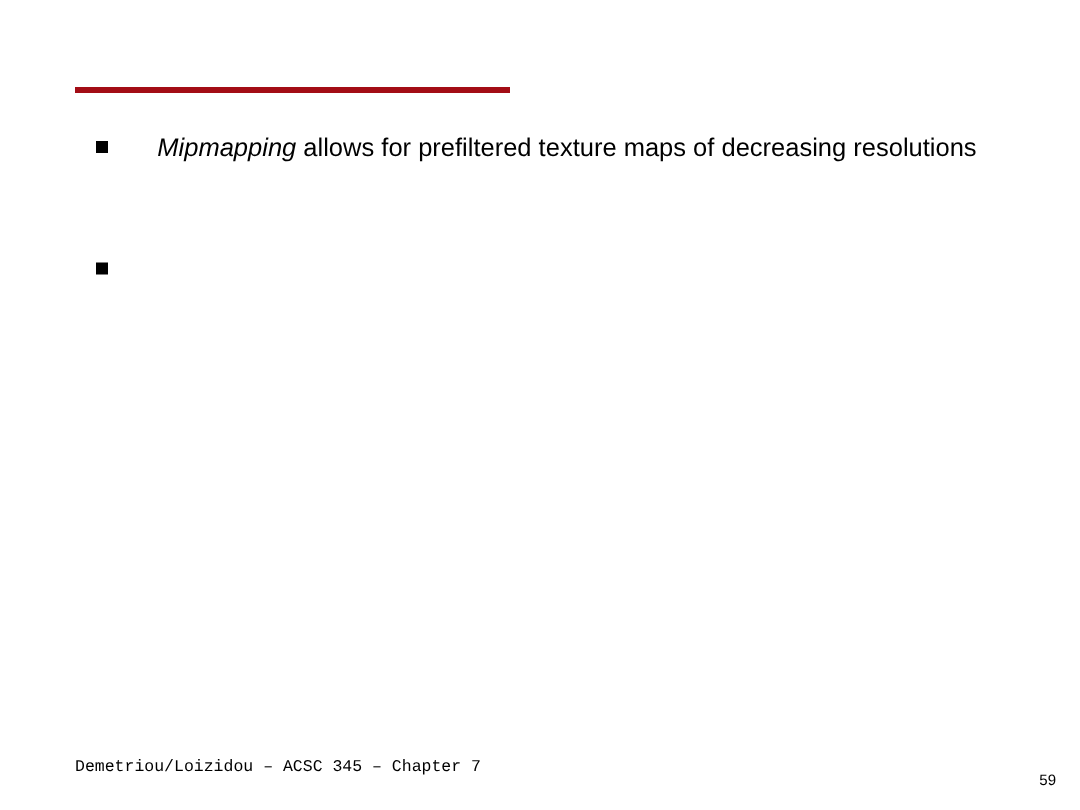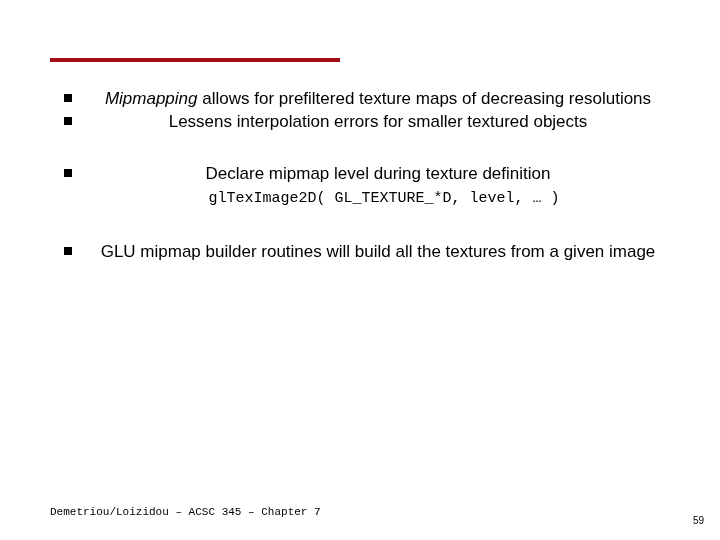--- a/index.html
+++ b/index.html
@@ -77,37 +77,27 @@
 </head>
 <body>
 
 <div class="slide">
   <div class="rule"></div>
 
   <ul class="outer">
     <li>
       <span class="italic">Mipmapping</span><span> allows for prefiltered texture maps of decreasing resolutions</span>
     </li>
-    <li>
-      <span>Lessens interpolation errors for smaller textured objects</span>
-    </li>
   </ul>
+
+  <div class="group-gap"></div>
+
 
   <div class="group-gap"></div>
 
   <ul class="outer">
     <li>
-      <span>Declare mipmap level during texture definition</span>
-      <div class="code">glTexImage2D( GL_TEXTURE_*D, level, … )</div>
-    </li>
-  </ul>
-
-  <div class="group-gap"></div>
-
-  <ul class="outer">
-    <li>
-      <span>GLU mipmap builder routines will build all the textures from a given image</span>
     </li>
   </ul>
 </div>
 
 <div class="footer-left">Demetriou/Loizidou – ACSC 345 – Chapter 7</div>
 <div class="footer-right">59</div>
 
 </body></html>

